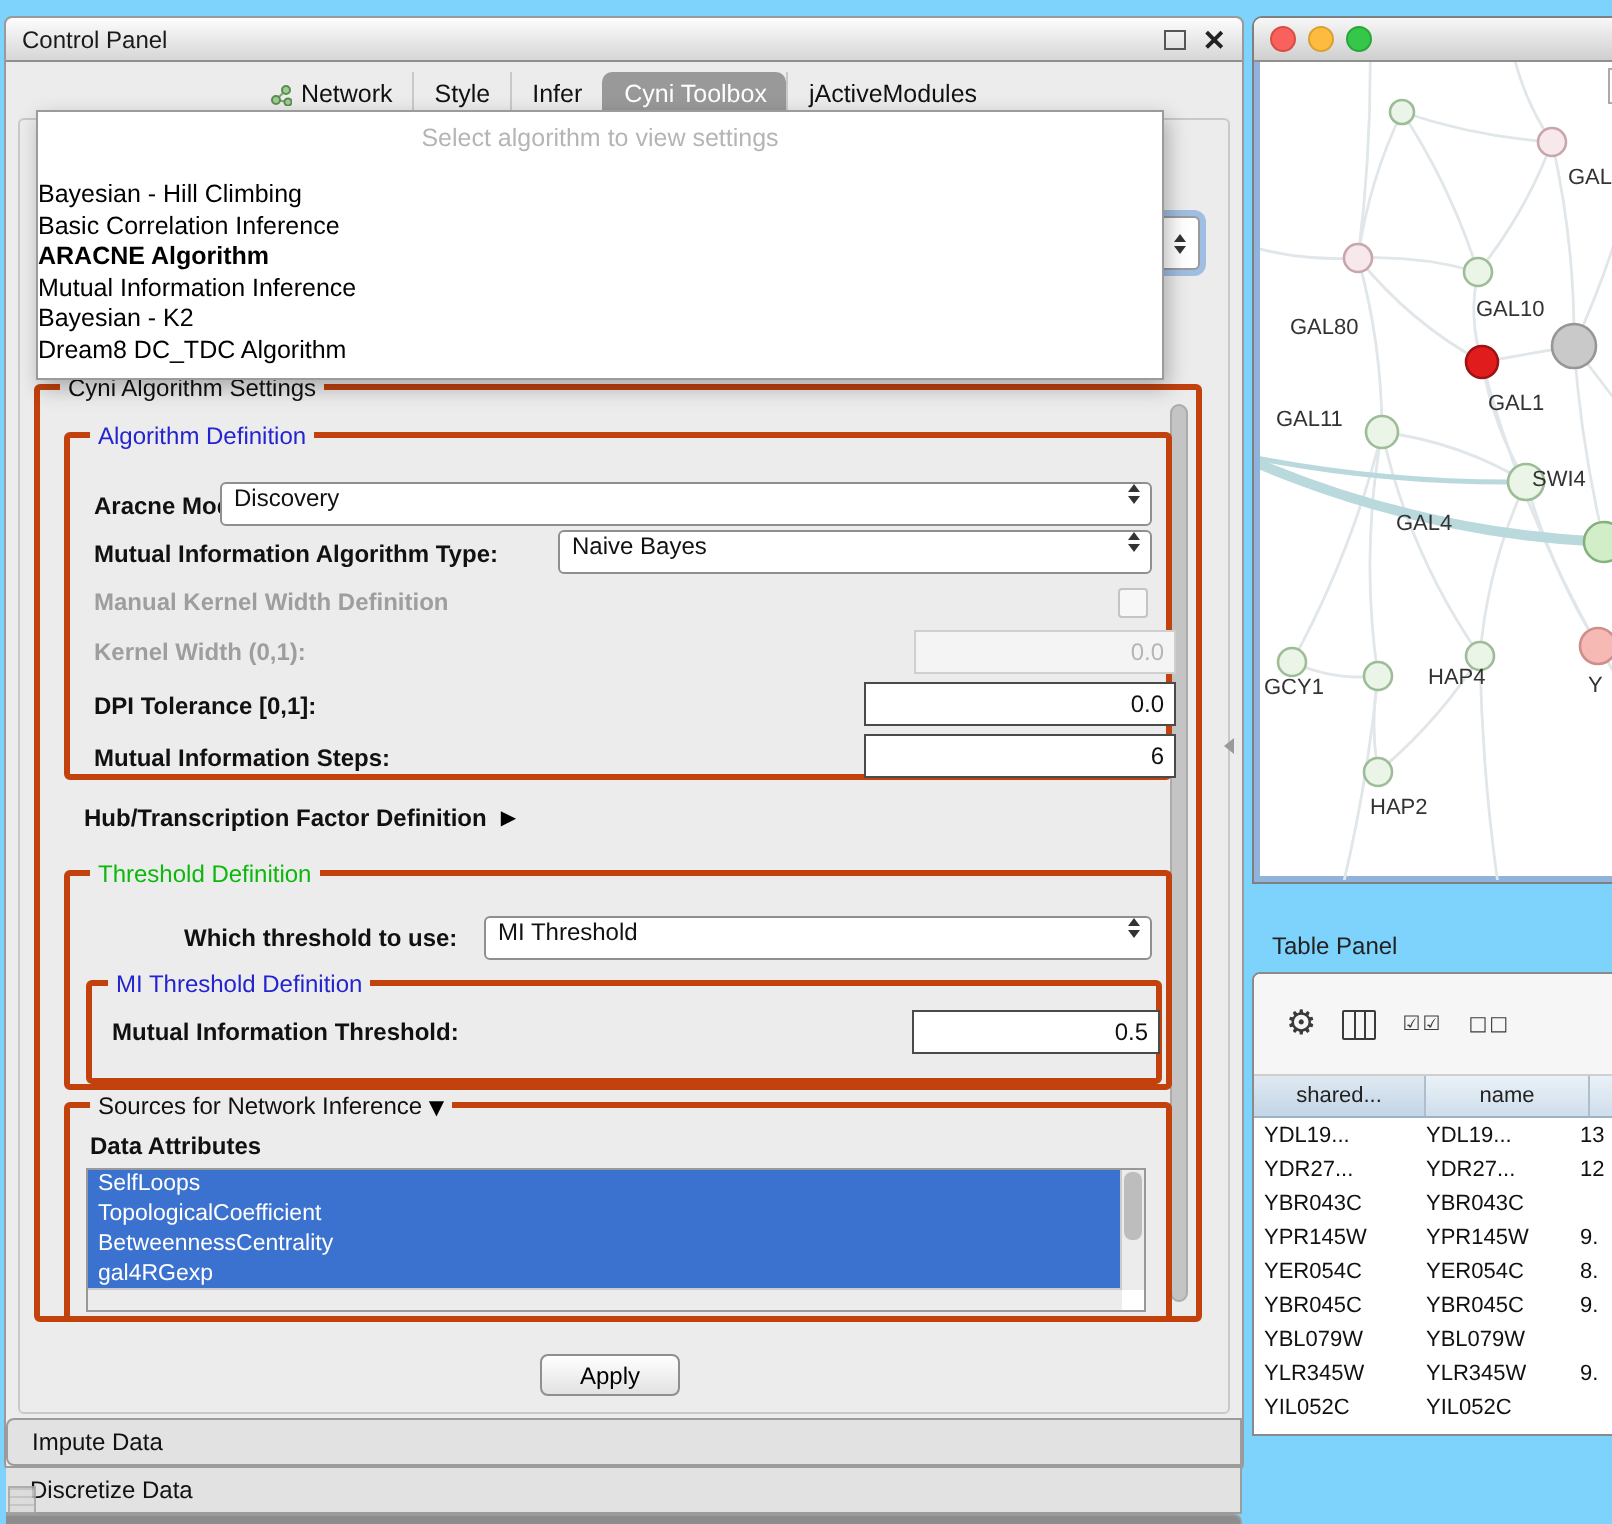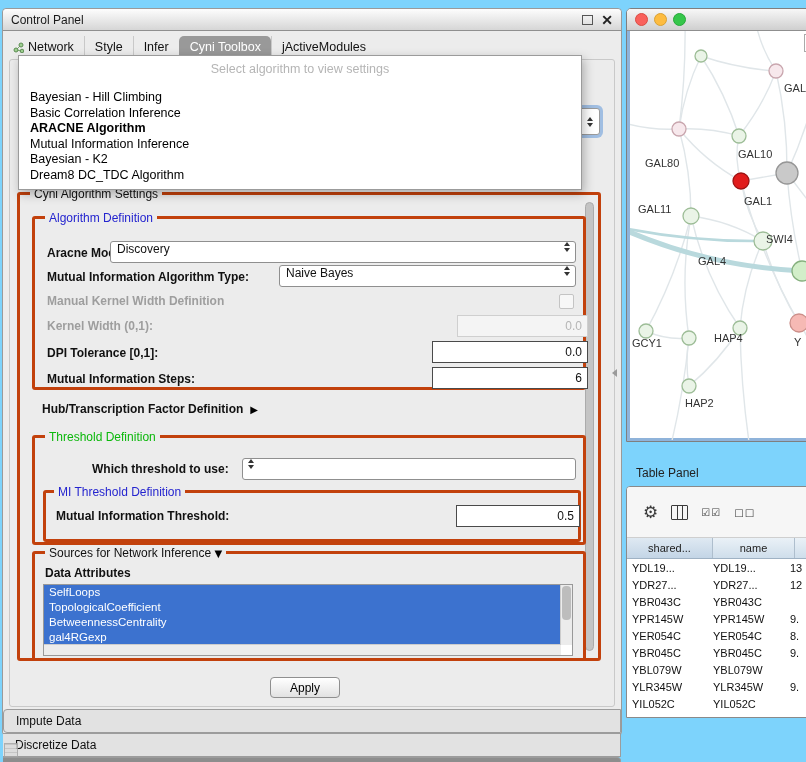--- a/index.html
+++ b/index.html
@@ -9,21 +9,21 @@
   
   .cp{position:absolute;left:2px;top:8px;width:618px;height:726px;background:#ececec;
       border:1px solid #9a9a9a;border-radius:4px;}
   .cp-titlebar{height:21px;background:linear-gradient(#fdfdfd,#d6d6d6);border-bottom:1px solid #8f8f8f;
       display:flex;align-items:center;padding:0 8px;border-radius:4px 4px 0 0;}
   .cp-title{font-size:12px;color:#1a1a1a;}
   .tb-icons{margin-left:auto;display:flex;align-items:center;gap:8px;}
   .float-ico{width:9px;height:8px;border:1.5px solid #555;display:inline-block;}
   .close-ico{font-weight:bold;font-size:14px;line-height:12px;color:#222;cursor:default;}
 
-  .cp-tabs{position:absolute;top:27px;left:0;right:0;height:23px;display:flex;align-items:flex-end;}
+  .cp-tabs{position:absolute;top:27px;left:0;right:0;height:23px;display:flex;justify-content:center;align-items:flex-end;}
   .cp-tab{padding:4px 10px 5px;font-size:12.5px;color:#111;display:flex;align-items:center;gap:4px;}
   .cp-tab + .cp-tab{border-left:1px solid #c9c9c9;}
   .cp-tab.active{background:#999;color:#fff;border-radius:5px 5px 0 0;border-left-color:transparent;}
   .net-ico{display:inline-block;}
 
   .cp-outline{position:absolute;top:50px;left:6px;right:6px;bottom:28px;border:1px solid #c9c9c9;border-radius:3px;}
 
   
   .combo-peek{position:absolute;left:576px;top:99px;width:19px;height:25px;background:#fff;
       border:1px solid #9a9a9a;border-radius:3px;box-shadow:0 0 0 3px rgba(110,160,220,.6);
@@ -76,21 +76,21 @@
   .bottom-tabs{position:absolute;left:0;right:0;top:700px;display:flex;justify-content:center;flex-direction:column;}
   .btab{padding:4px 12px;font-size:12px;background:#e2e2e2;border:1px solid #9c9c9c;border-left-width:0;}
   .btab:first-child{border-left-width:1px;border-radius:4px 0 0 4px;}
   .btab:last-child{border-radius:0 4px 4px 0;}
   .btab.active{background:#8d8d8d;color:#fff;padding-left:29px;}
 
   
   .popup{position:absolute;left:18px;top:55px;width:562px;z-index:30;background:#fff;
       border:1px solid #9b9b9b;box-shadow:2px 4px 10px rgba(0,0,0,.28);padding-bottom:6px;}
   .pp-placeholder{height:20px;line-height:20px;text-align:center;color:#b5b5b5;font-size:12.5px;margin-top:3px;margin-bottom:11px;}
-  .pp-item{height:15.5px;line-height:15.5px;padding-left:11px;font-size:12.5px;color:#000;white-space:nowrap;}
+  .pp-item{height:15.5px;line-height:15.5px;padding-left:0;font-size:12.5px;color:#000;white-space:nowrap;}
   .pp-item.sel{font-weight:bold;}
 
   .split-arrow{position:absolute;left:612px;top:369px;width:0;height:0;
       border-top:4px solid transparent;border-bottom:4px solid transparent;border-right:5px solid #9a9a9a;}
 
   
   .netwin{position:absolute;left:626px;top:8px;width:190px;height:432px;border:1px solid #7f7f7f;
       border-radius:5px 5px 0 0;background:#fff;overflow:hidden;}
   .net-titlebar{height:21px;background:linear-gradient(#f7f7f7,#cfcfcf);border-bottom:1px solid #8f8f8f;
       display:flex;align-items:center;gap:6px;padding-left:8px;}
@@ -221,20 +221,21 @@
       <div class="hub-row">
         <span>Hub/Transcription Factor Definition</span>
         <span class="tri-glyph">▶</span>
       </div>
 
       <div class="grp thr">
         <span class="legend green">Threshold Definition</span>
 
         <span class="lbl" style="left:57px;top:24px;">Which threshold to use:</span>
         <div class="combo" style="left:207px;top:20px;width:334px;">
+          <span class="val">MI Threshold</span>
           <span class="stepper">
               <span class="tri-up"></span>
               <span class="tri-down"></span>
             </span>
         </div>
 
         <div class="grp midef">
           <span class="legend blue" style="left:8px;">MI Threshold Definition</span>
           <span class="lbl" style="left:10px;top:16px;">Mutual Information Threshold:</span>
           <div class="field" style="left:410px;top:12px;width:112px;">0.5</div>

